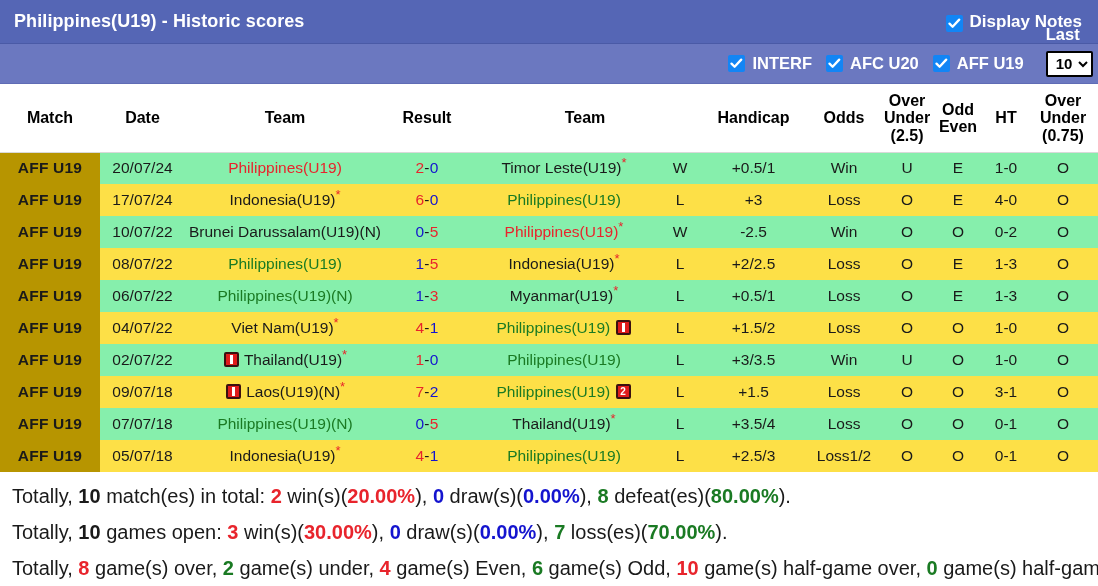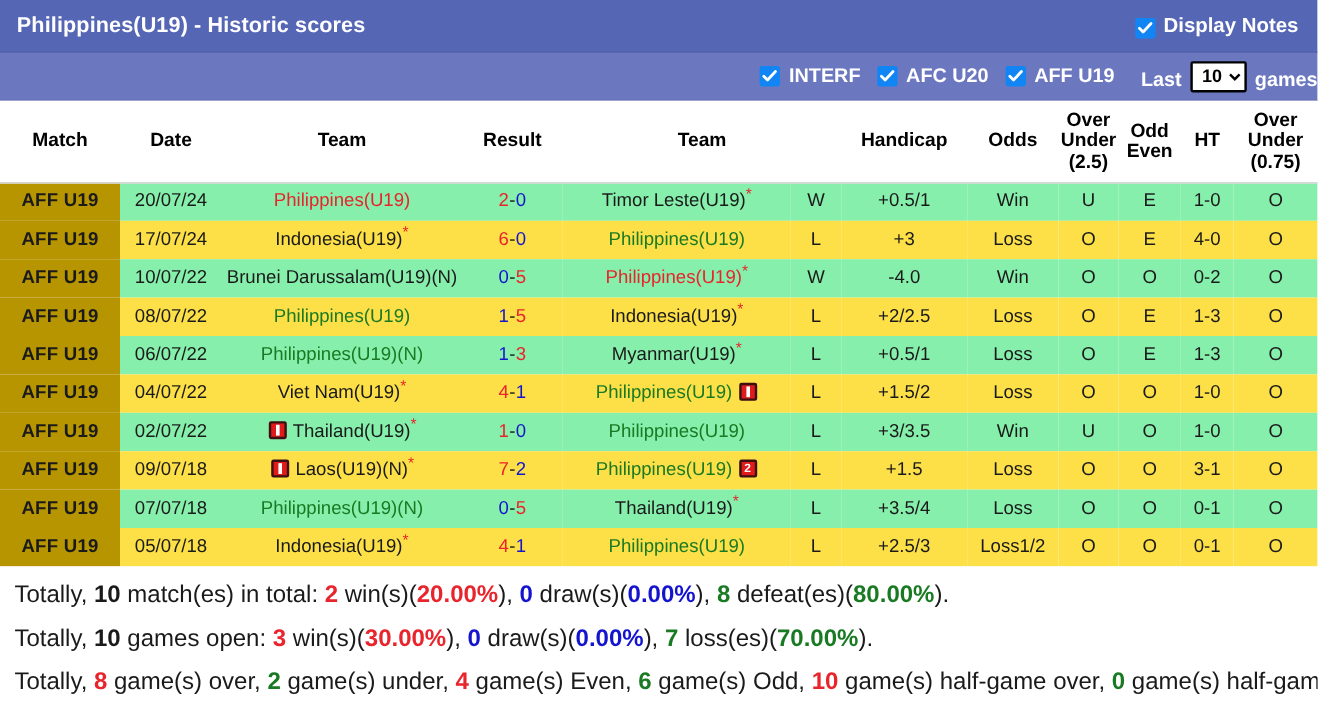--- a/index.html
+++ b/index.html
@@ -70,23 +70,24 @@
     margin-left: 14px;
   }
   .filter-item .flabel {
     color: #ffffff;
     font-size: 16.5px;
     font-weight: bold;
     white-space: nowrap;
   }
   .last-group {
     display: flex;
-    align-items: flex-end;
+    align-items: flex-start;
     gap: 7px;
     margin-left: 22px;
+    flex-direction: column;
   }
   .last-group .ltext {
     color: #ffffff;
     font-size: 16.5px;
     font-weight: bold;
   }
   .count-select {
     font-family: "Liberation Sans", sans-serif;
     font-size: 15px;
     font-weight: bold;
@@ -337,21 +338,21 @@
           <td class="black">4-0</td>
           <td class="red">O</td>
         </tr>
         <tr class="row-a">
           <td class="match-cell">AFF U19</td>
           <td>10/07/22</td>
           <td class="team-cell"><span class="black">Brunei Darussalam(U19)(N)</span></td>
           <td class="score"><span class="blue">0</span><span class="black">-</span><span class="red">5</span></td>
           <td class="team-cell"><span class="red">Philippines(U19)</span><span class="star">*</span></td>
           <td class="red">W</td>
-          <td class="blue">-4.0</td>
+          <td class="blue">-2.5</td>
           <td class="red">Win</td>
           <td class="red">O</td>
           <td class="green">O</td>
           <td class="black">0-2</td>
           <td class="red">O</td>
         </tr>
         <tr class="row-b">
           <td class="match-cell">AFF U19</td>
           <td>08/07/22</td>
           <td class="team-cell"><span class="green">Philippines(U19)</span></td>

